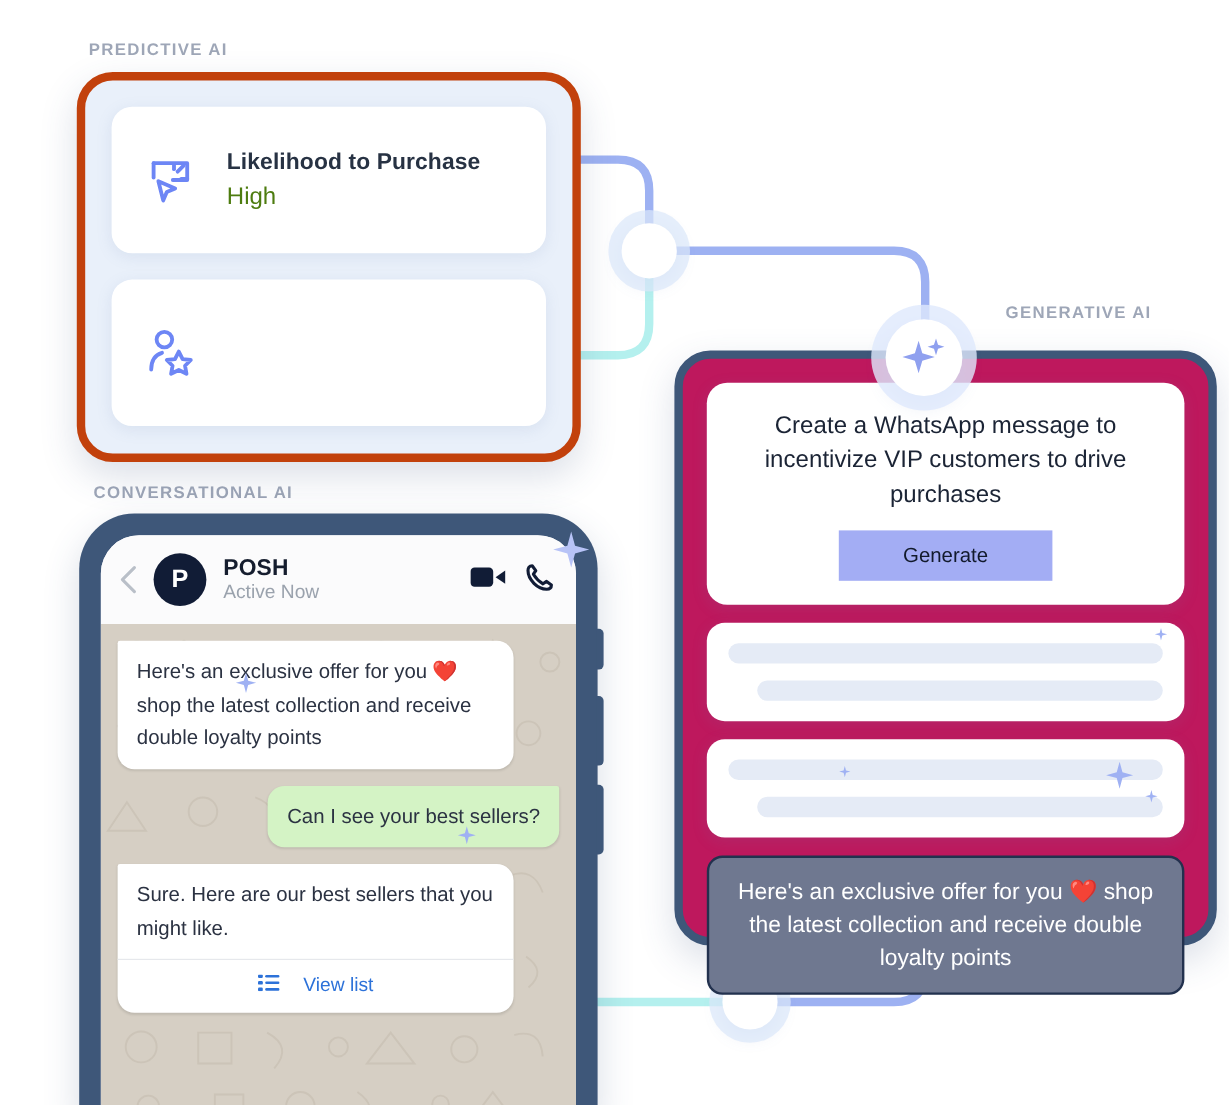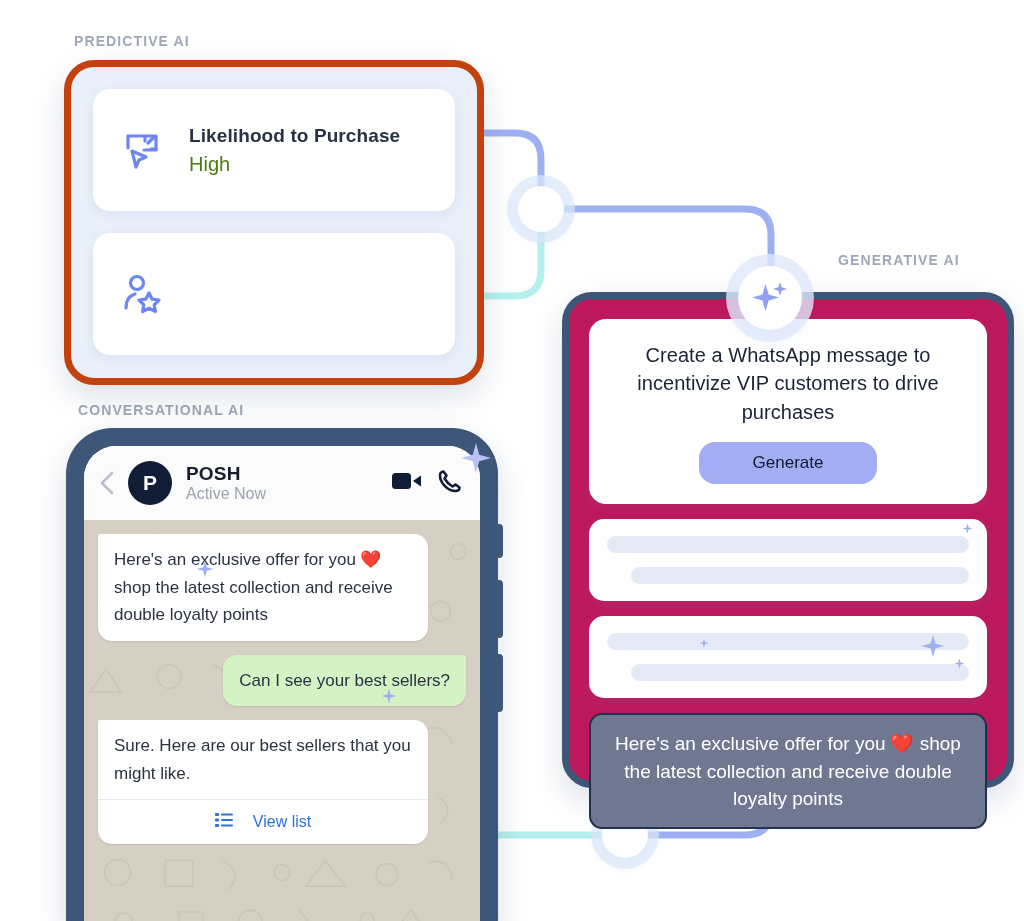--- a/index.html
+++ b/index.html
@@ -221,21 +221,21 @@
     line-height: 1.42;
     color: #1b2435;
     letter-spacing: .05px;
   }
   #generate-button {
     margin: 16px auto 0;
     display: block;
     width: 178px;
     height: 42px;
     border: none;
-    border-radius: 16px;
+    border-radius: 0;
     background: #a3adf4;
     color: #121a2c;
     font-size: 17px;
     font-family: "Liberation Sans", sans-serif;
     cursor: pointer;
   }
   .skeleton-card {
     background: #ffffff;
     border-radius: 15px;
     padding: 17px 18px;

